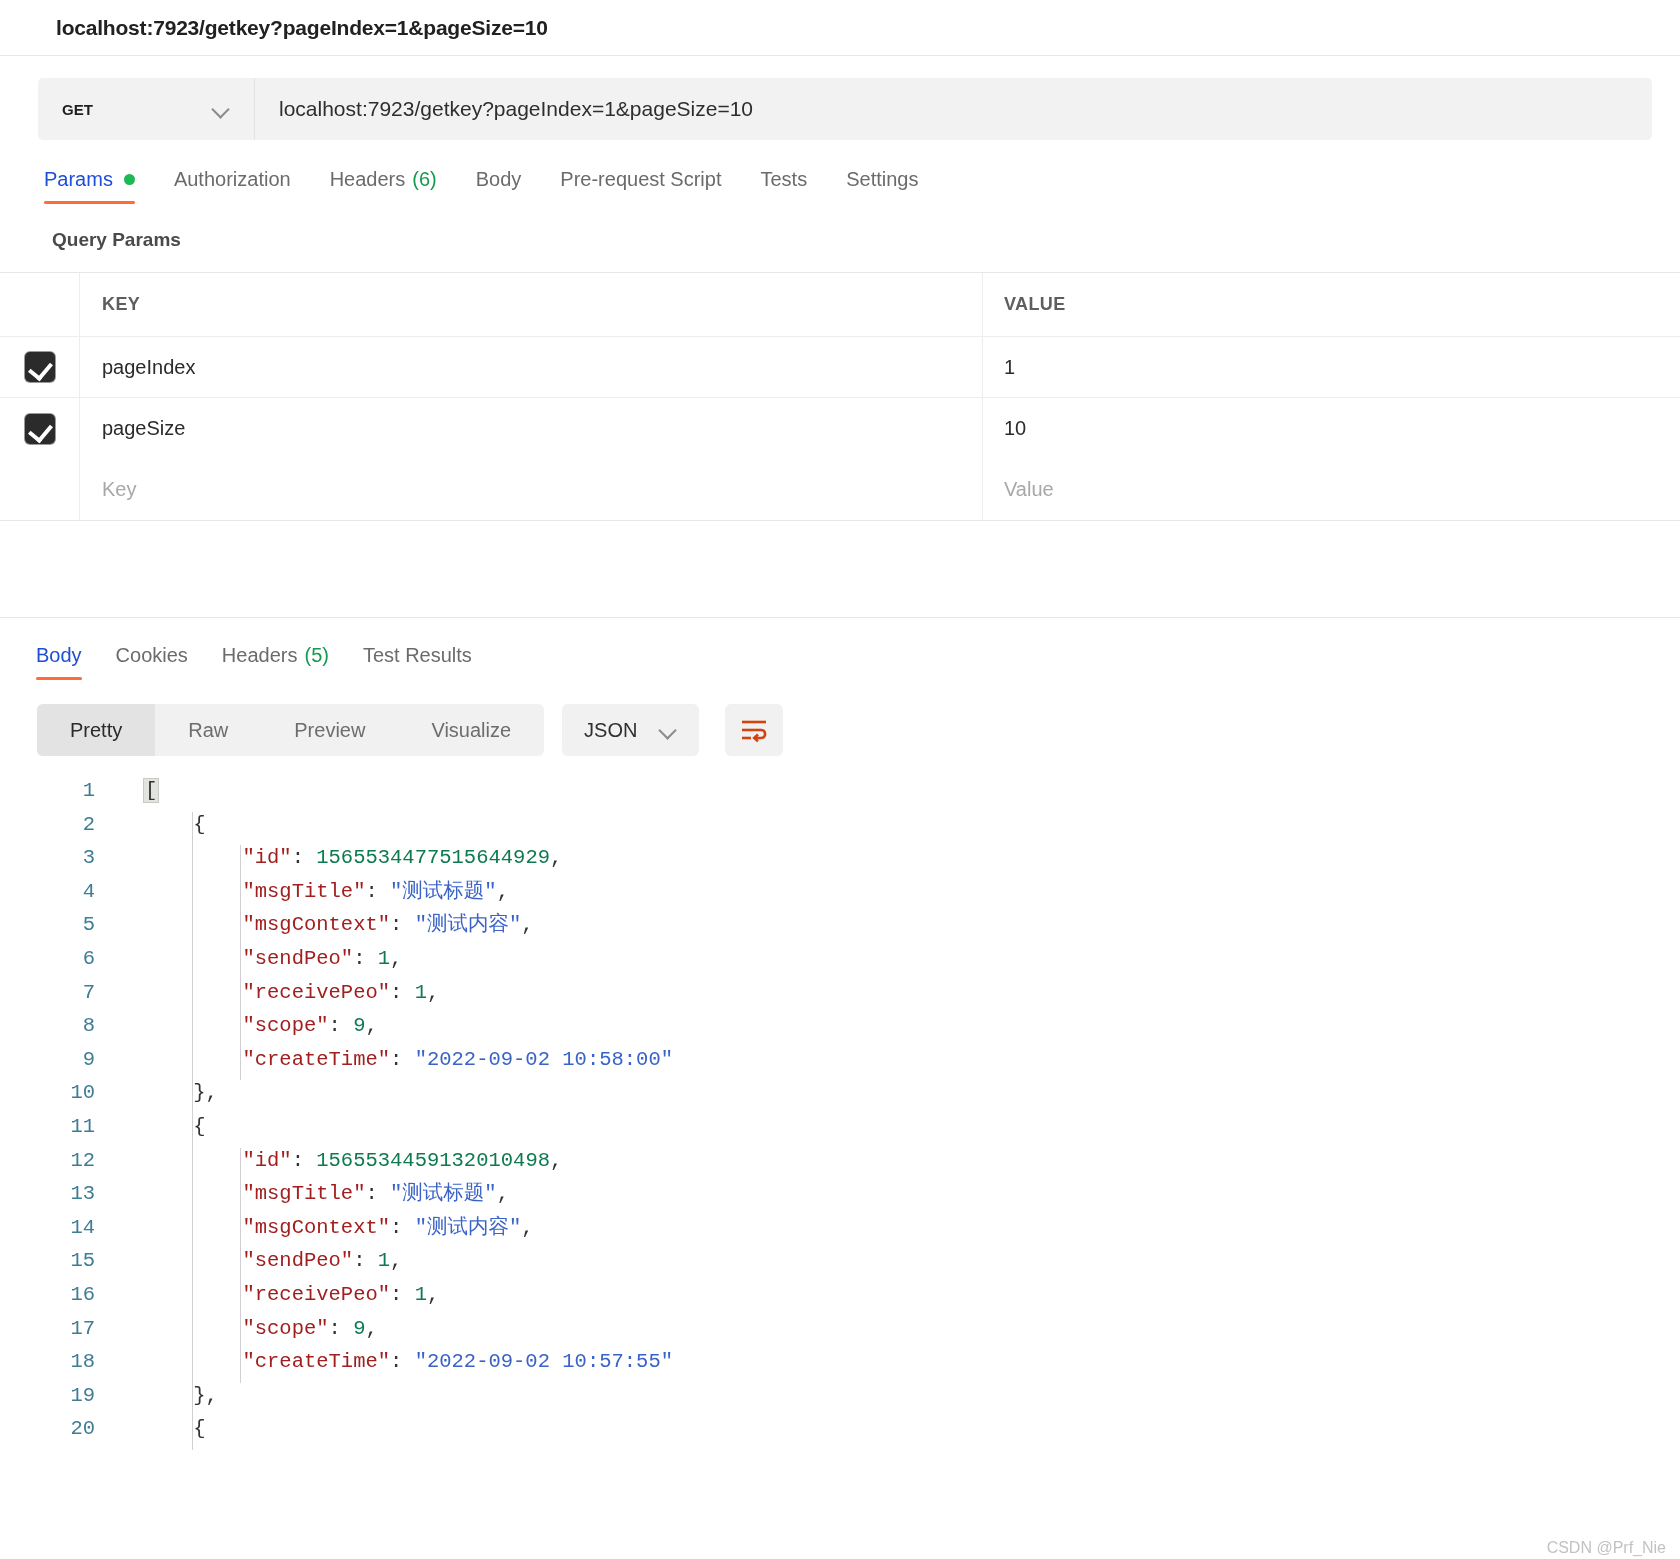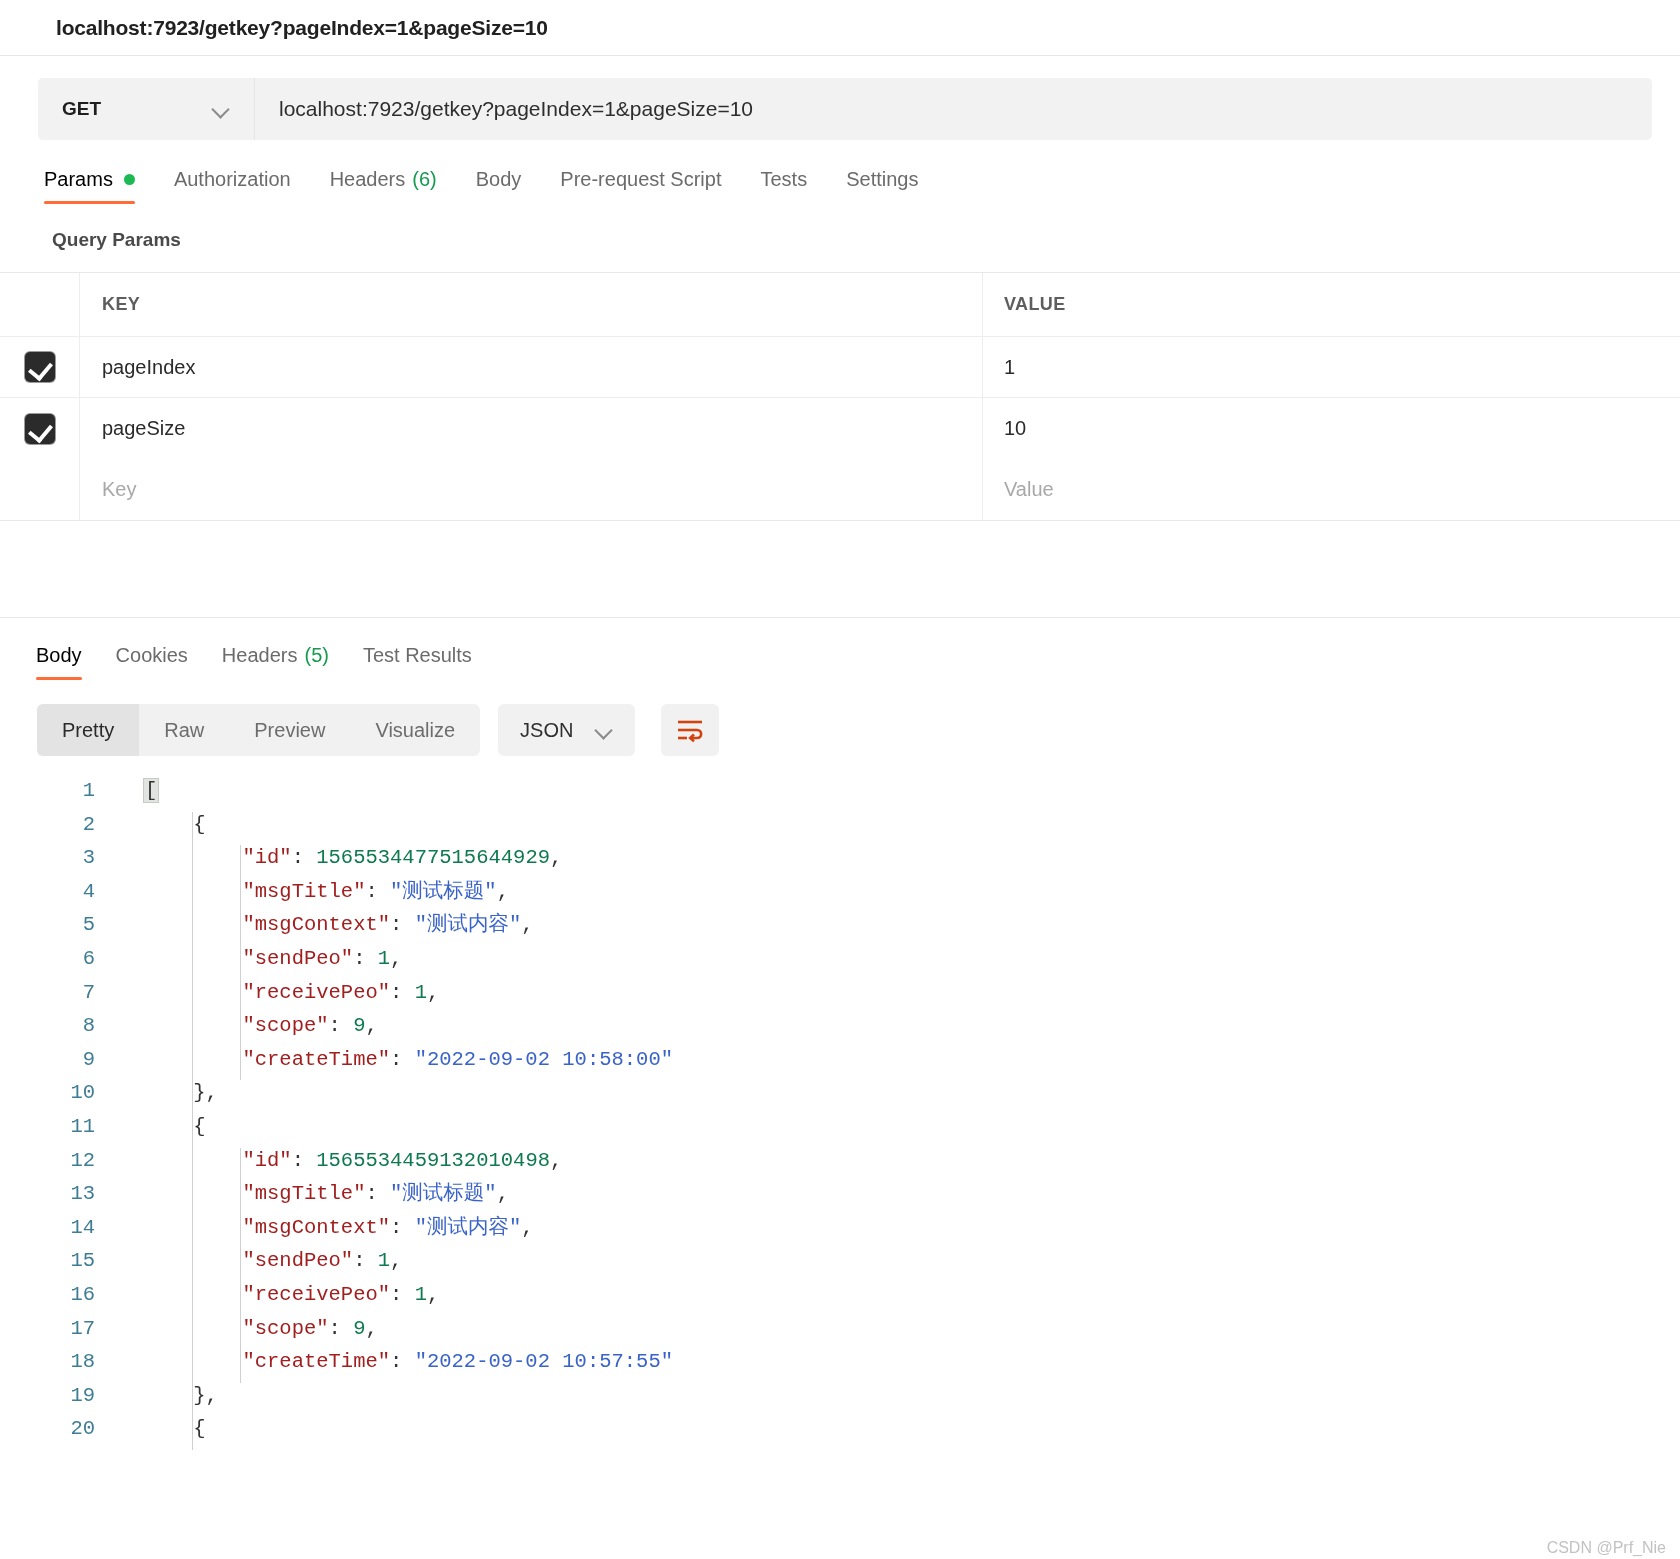--- a/index.html
+++ b/index.html
@@ -42,21 +42,21 @@
   }
   .method-box {
     width: 217px;
     display: flex;
     align-items: center;
     justify-content: space-between;
     padding: 0 22px 0 24px;
     border-right: 1px solid #e3e3e3;
   }
   .method-label {
-    font-size: 19px;
+    font-size: 15px;
     font-weight: bold;
     color: #1f1f1f;
   }
   .chev {
     width: 20px; height: 12px;
     position: relative;
   }
   .chev::before {
     content: "";
     position: absolute;
@@ -85,21 +85,21 @@
   .rtab {
     position: relative;
     font-size: 20px;
     color: #6b6b6b;
     padding: 0 0 13px 0;
     margin-right: 39px;
     display: flex;
     align-items: center;
     white-space: nowrap;
   }
-  .rtab.active { color: #000000; }
+  .rtab.active { color: #1d4ed8; }
   .rtab.active::after {
     content: "";
     position: absolute;
     left: 0; right: 0; bottom: 0;
     height: 3px;
     background: #ff6c37;
     border-radius: 2px;
   }
   .dot-green {
     width: 11px; height: 11px;
@@ -203,21 +203,21 @@
   .seg {
     display: flex;
     background: #f1f1f1;
     border-radius: 6px;
     overflow: hidden;
     height: 52px;
   }
   .seg-btn {
     display: flex;
     align-items: center;
-    padding: 0 25px;
+    padding: 0 33px;
     font-size: 20px;
     color: #6d6d6d;
   }
   .seg-btn.active {
     background: #e3e3e3;
     color: #2a2a2a;
   }
   .select-box {
     margin-left: 18px;
     height: 52px;

